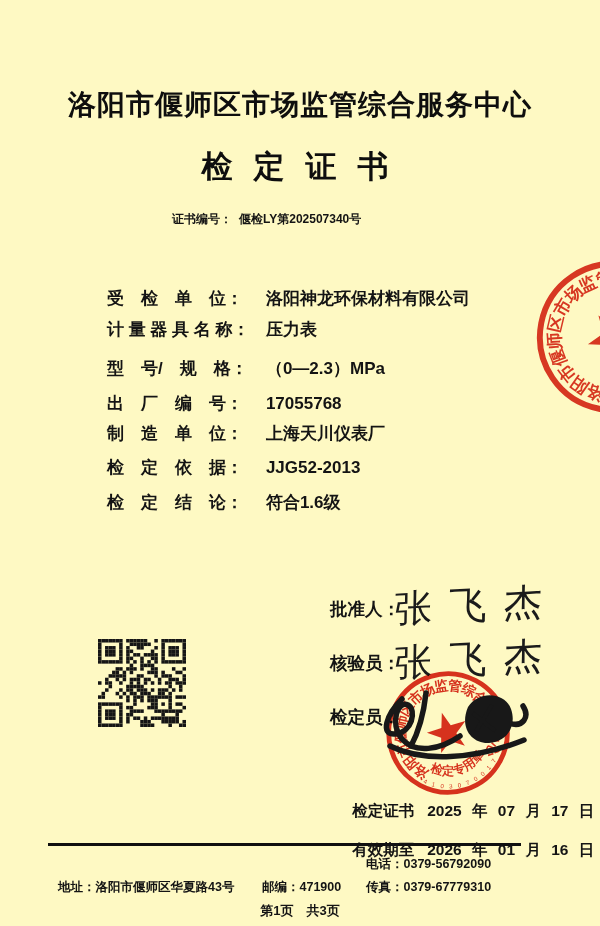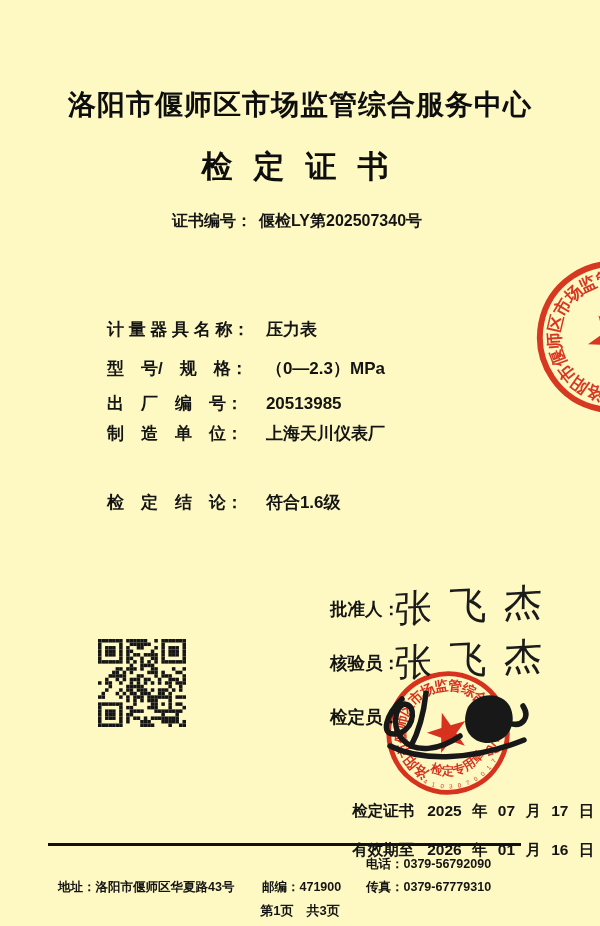--- a/index.html
+++ b/index.html
@@ -13,21 +13,21 @@
   .org-name {
     position:absolute; top:86px; left:0; right:0; text-align:center;
     font-size:28px; font-weight:bold; letter-spacing:1px; color:#0e0e0e;
     white-space:nowrap;
   }
   .doc-title {
     position:absolute; top:146px; left:0; right:0; text-align:center;
     font-size:31px; font-weight:bold; letter-spacing:21px; padding-left:11px;
     color:#0e0e0e;
   }
-  .cert-no { position:absolute; top:211px; left:172px; font-size:16px; font-weight:bold; white-space:nowrap; }
+  .cert-no { position:absolute; top:211px; left:172px; font-size:12px; font-weight:bold; white-space:nowrap; }
   .cert-no .cn-value { margin-left:7px; }
 
   .field-row { position:absolute; left:88px; font-size:17px; font-weight:bold; white-space:pre; }
   .flabel { display:inline-block; width:159px; }
   .r1{top:267px} .r2{top:298px} .r3{top:337px} .r4{top:372px}
   .r5{top:402px} .r6{top:436px} .r7{top:471px}
 
   .sig-row { position:absolute; left:330px; font-size:17.5px; font-weight:bold; white-space:nowrap; }
   .s1{top:597px} .s2{top:651px} .s3{top:705px}
   .sig-name {
@@ -63,31 +63,37 @@
 
 <div class="page">
 
   <div class="org-name">洛阳市偃师区市场监管综合服务中心</div>
   <div class="doc-title">检定证书</div>
 
   <div class="cert-no">
     <span>证书编号：</span><span class="cn-value">偃检LY第202507340号</span>
   </div>
 
+  <div class="field-row r1">
+    <span class="flabel">受　检　单　位：</span><span class="fvalue">洛阳神龙环保材料有限公司</span>
+  </div>
   <div class="field-row r2">
     <span class="flabel">计 量 器 具 名 称：</span><span class="fvalue">压力表</span>
   </div>
   <div class="field-row r3">
     <span class="flabel">型　号/　规　格：</span><span class="fvalue">（0—2.3）MPa</span>
   </div>
   <div class="field-row r4">
-    <span class="flabel">出　厂　编　号：</span><span class="fvalue">20513985</span>
+    <span class="flabel">出　厂　编　号：</span><span class="fvalue">17055768</span>
   </div>
   <div class="field-row r5">
     <span class="flabel">制　造　单　位：</span><span class="fvalue">上海天川仪表厂</span>
+  </div>
+  <div class="field-row r6">
+    <span class="flabel">检　定　依　据：</span><span class="fvalue">JJG52-2013</span>
   </div>
   <div class="field-row r7">
     <span class="flabel">检　定　结　论：</span><span class="fvalue">符合1.6级</span>
   </div>
 
   <div class="sig-row s1">
     <span>批准人：</span>
     <span class="sig-name">张飞杰</span>
   </div>
   <div class="sig-row s2">

